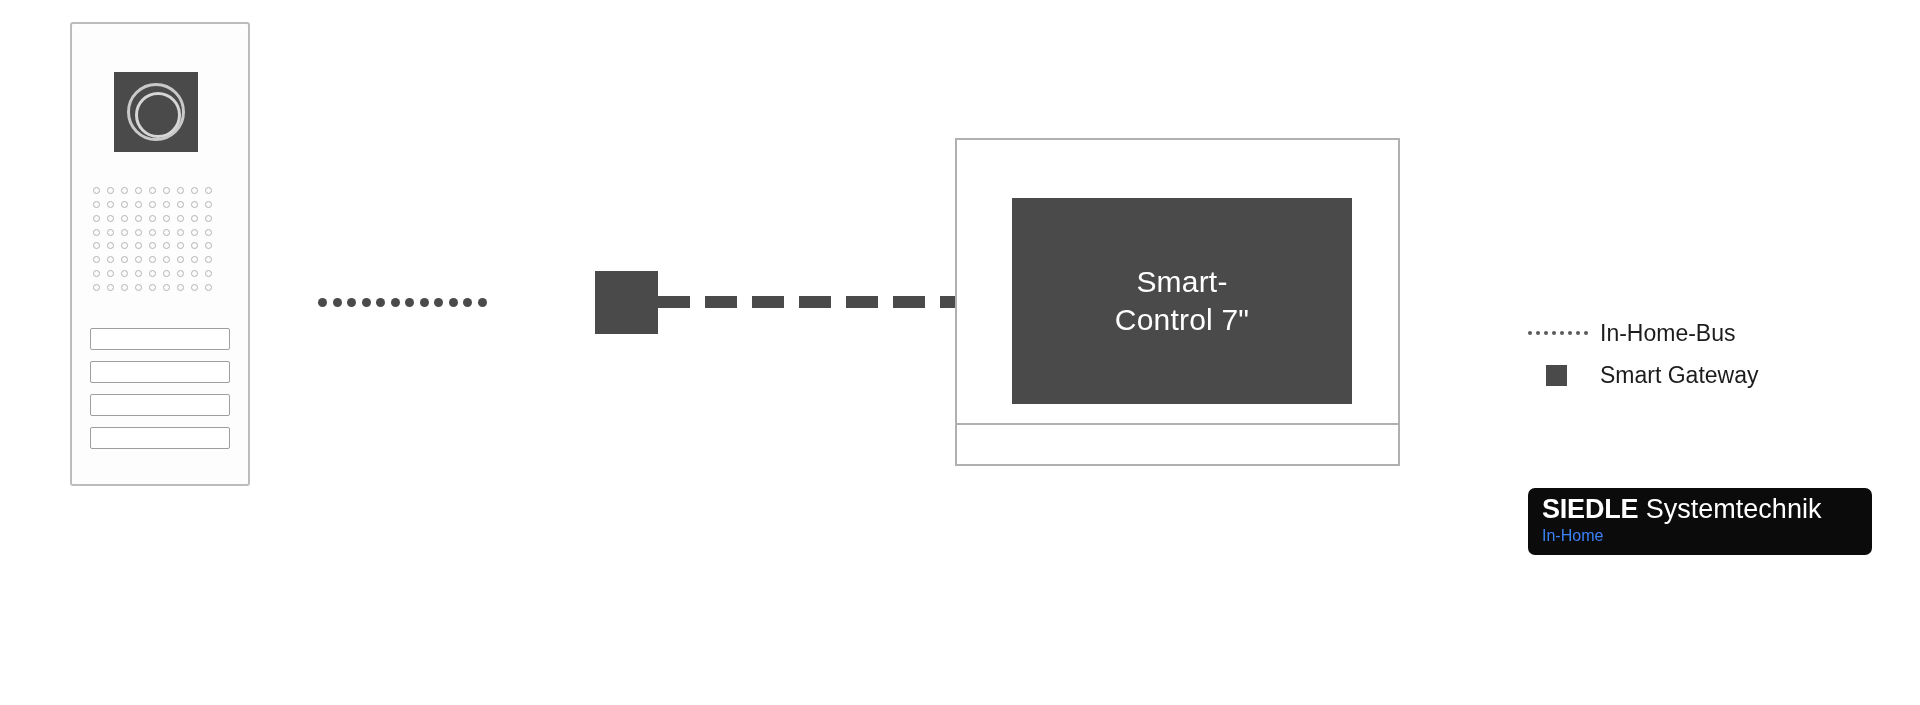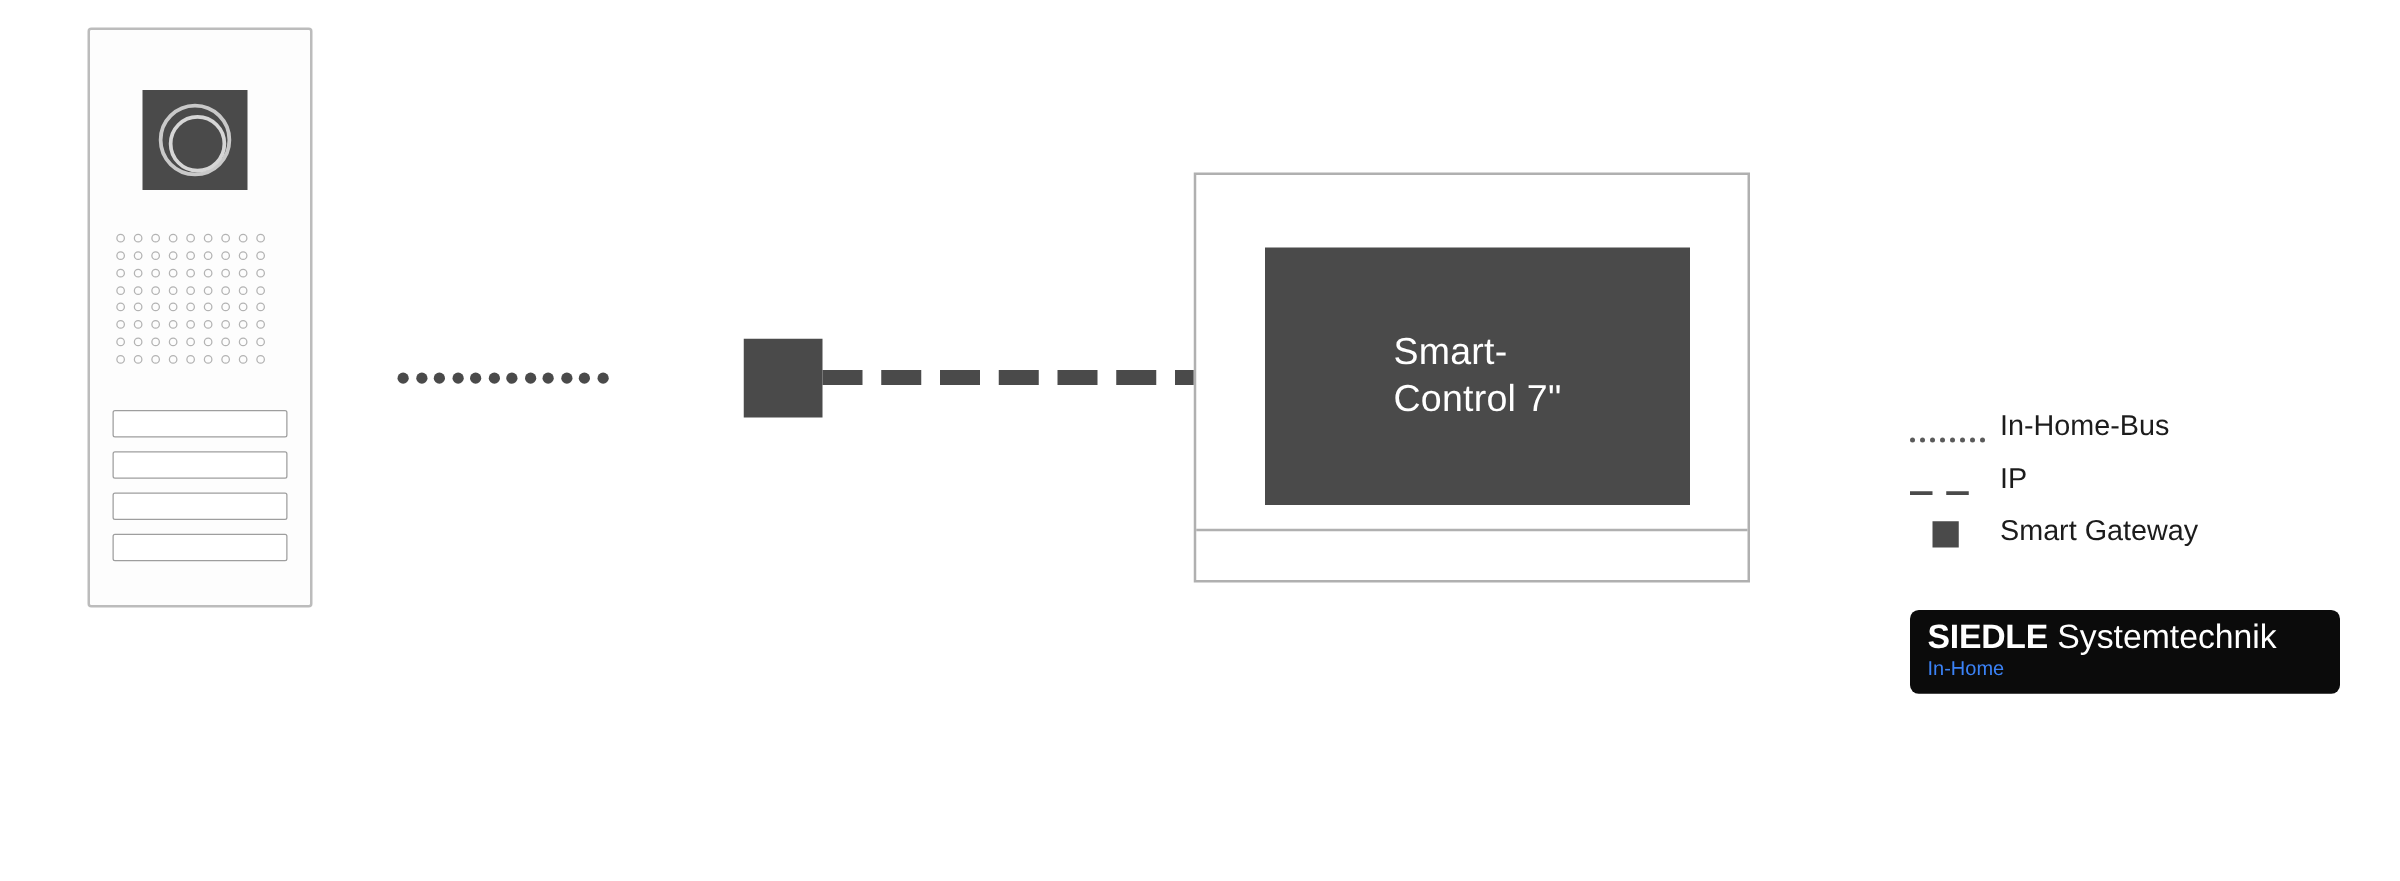--- a/index.html
+++ b/index.html
@@ -161,21 +161,21 @@
     position: absolute;
     left: 55px;
     top: 58px;
     width: 340px;
     height: 206px;
     background: #4a4a4a;
     color: #ffffff;
     display: flex;
     align-items: center;
     justify-content: center;
-    text-align: left;
+    text-align: center;
     font-size: 30px;
     line-height: 1.28;
     letter-spacing: 0.2px;
   }
   #monitor-divider {
     position: absolute;
     left: 0;
     right: 0;
     top: 283px;
     height: 2px;
@@ -184,21 +184,21 @@
 
   
   #legend {
     position: absolute;
     left: 1528px;
     top: 312px;
     width: 330px;
   }
   .legend-row {
     display: flex;
-    align-items: flex-end;
+    align-items: center;
     height: 42px;
   }
   .legend-symbol {
     width: 60px;
     flex: 0 0 60px;
     display: flex;
     align-items: center;
     justify-content: flex-start;
   }
   .legend-label {
@@ -411,29 +411,20 @@
             <div class="legend-dot"></div>
             <div class="legend-dot"></div>
             <div class="legend-dot"></div>
             <div class="legend-dot"></div>
             <div class="legend-dot"></div>
           </div>
       </div>
       <div class="legend-label">In-Home-Bus</div>
     </div>
 
-    <div class="legend-row">
-      <div class="legend-symbol">
-        <div class="legend-dashes">
-          <div class="legend-dash"></div>
-          <div class="legend-dash"></div>
-        </div>
-      </div>
-      <div class="legend-label">IP</div>
-    </div>
 
     <div class="legend-row">
       <div class="legend-symbol">
         <div class="legend-swatch"></div>
       </div>
       <div class="legend-label">Smart Gateway</div>
     </div>
 
   </div>
 

